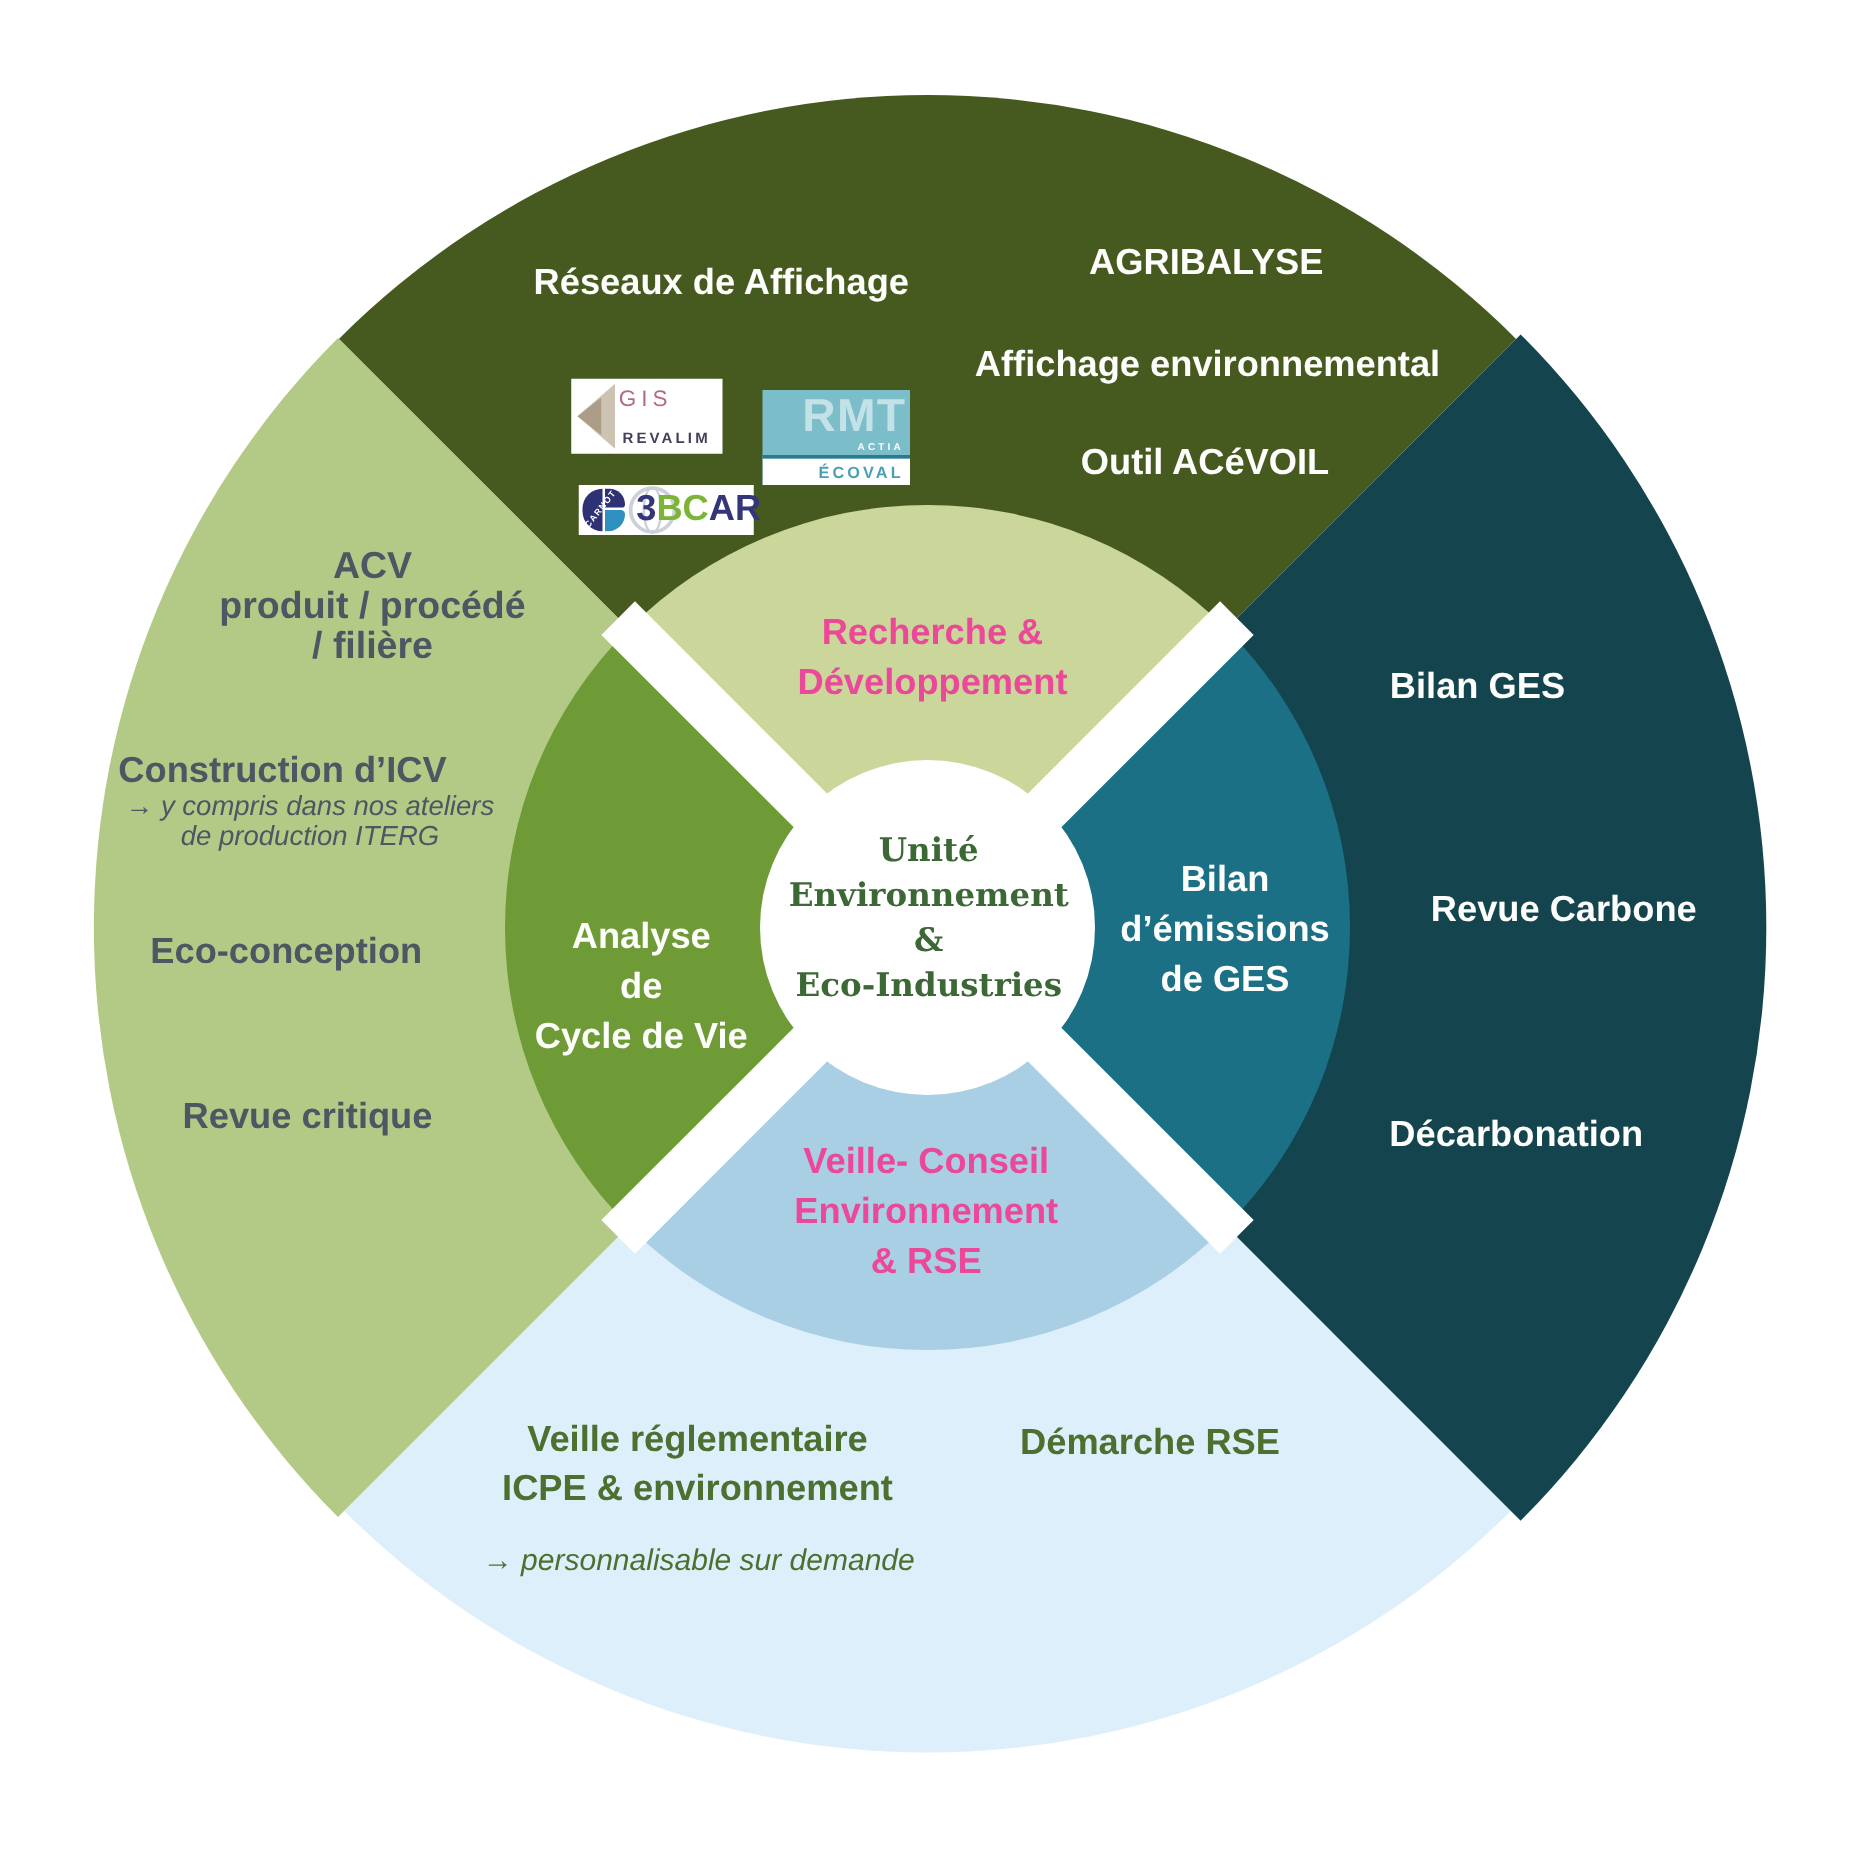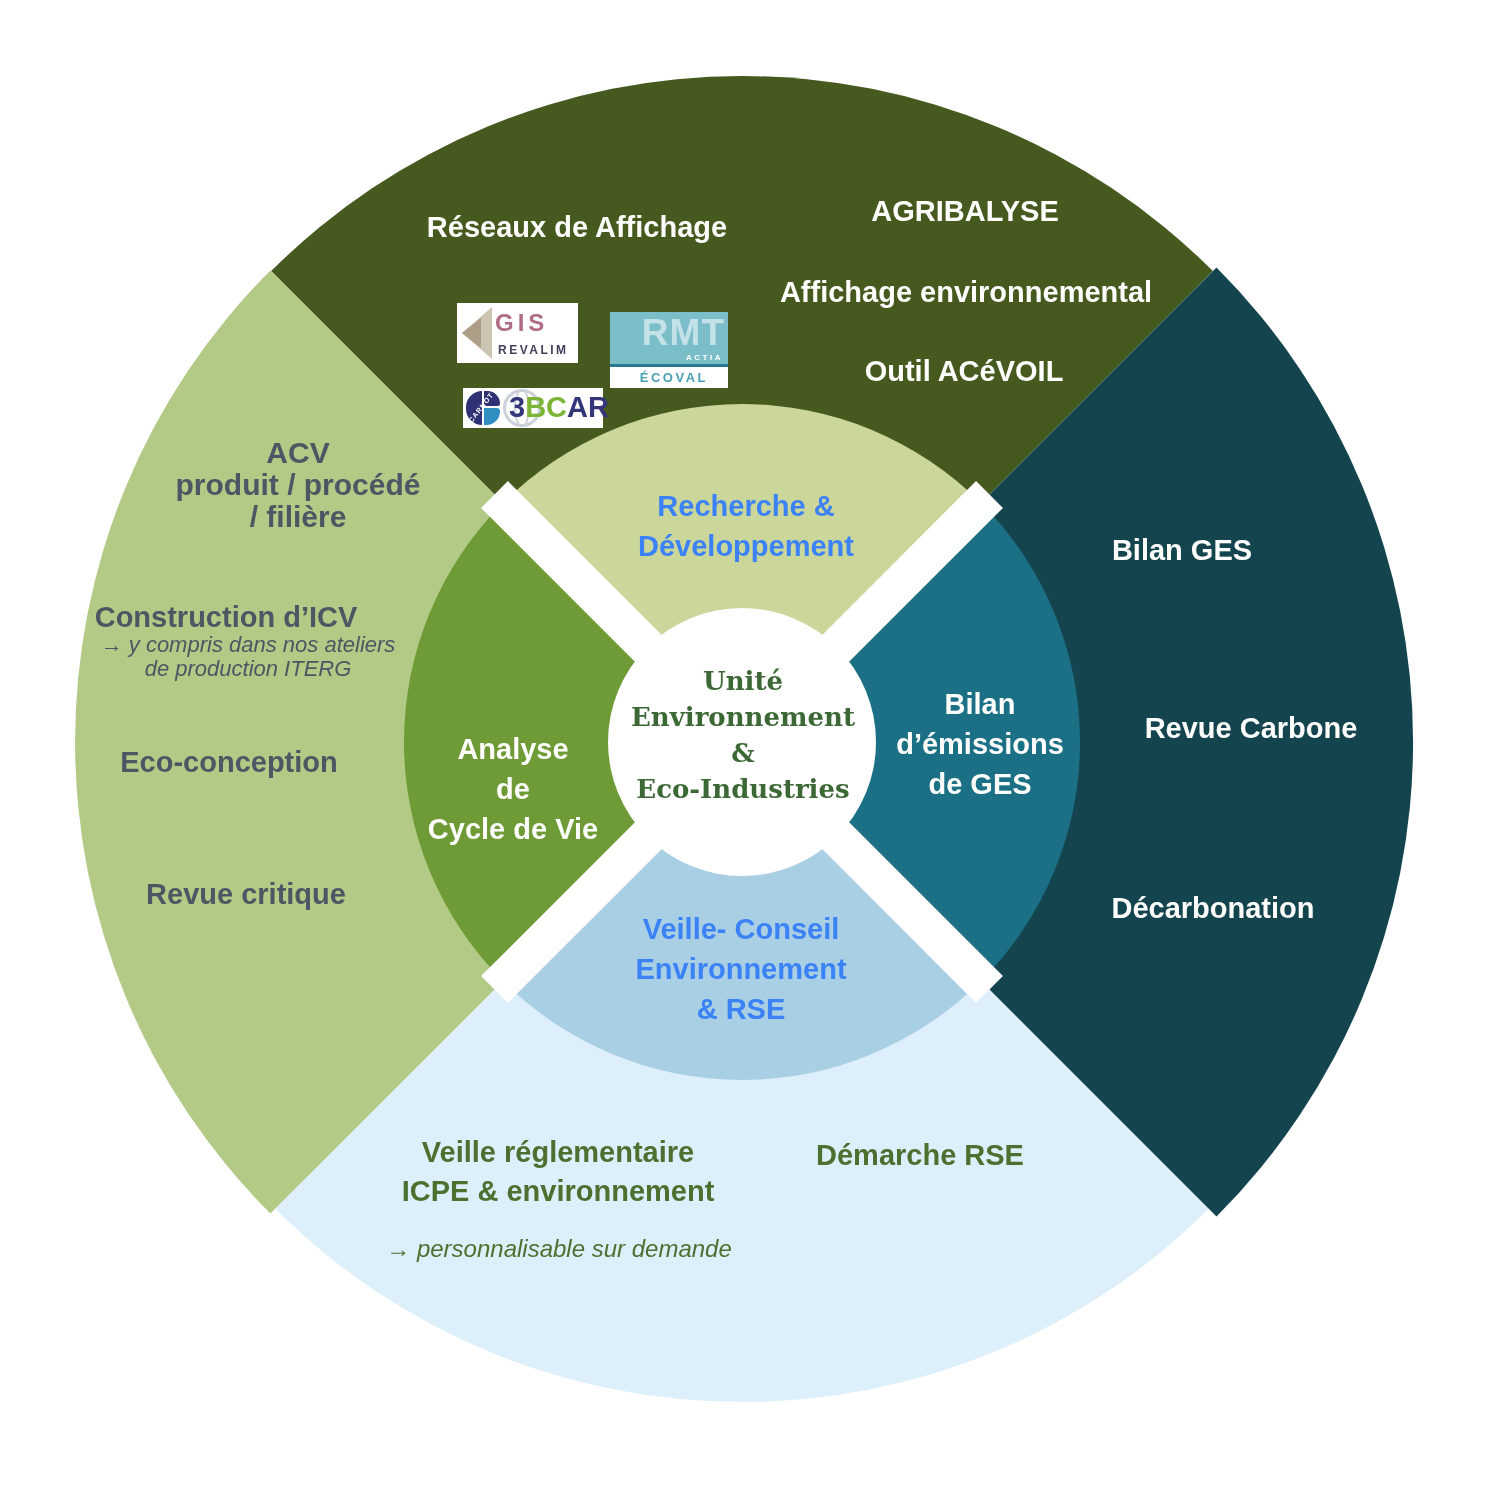--- a/index.html
+++ b/index.html
@@ -4,43 +4,43 @@
 <style>
   html,body{margin:0;padding:0;background:#ffffff;}
   .stage{position:relative;width:1485px;height:1485px;background:#ffffff;overflow:hidden;
          font-family:"Liberation Sans",sans-serif;}
   .art{position:absolute;left:0;top:0;}
   .lbl{position:absolute;transform:translate(-50%,-50%);white-space:pre-line;text-align:center;
        font-family:"Liberation Sans",sans-serif;font-weight:700;font-size:29px;line-height:37px;}
   .white{color:#fdfdfb;}
   .slate{color:#4d5663;}
   .green-b{color:#4c7030;}
-  .green-p{color:#3b82f6;}
+  .green-p{color:#ec4899;}
   .petal-l{line-height:40px;}
   .acv-t{font-size:30px;line-height:32px;}
   .vr{line-height:39px;}
   .note{font-style:italic;font-weight:400;}
   .note-s{font-size:22px;line-height:24px;}
   .note-m{font-size:24px;line-height:26px;}
   .center-t{font-family:"DejaVu Serif",serif;font-size:26px;line-height:36px;color:#3c6836;font-weight:700;}
   
   .logo{position:absolute;background:#ffffff;}
   .logo-gis{left:457px;top:303px;width:121px;height:60px;}
   .gis-tri1{position:absolute;left:5px;top:4px;width:0;height:0;
             border-top:26px solid transparent;border-bottom:26px solid transparent;border-right:30px solid #ccc3b2;}
   .gis-tri2{position:absolute;left:5px;top:15px;width:0;height:0;
             border-top:15px solid transparent;border-bottom:15px solid transparent;border-right:19px solid #ab9d86;}
-  .gis-name{position:absolute;left:38px;top:6px;font-size:24px;font-weight:700;color:#b06c85;letter-spacing:4px;}
+  .gis-name{position:absolute;left:38px;top:6px;font-size:18px;font-weight:400;color:#b06c85;letter-spacing:4px;}
   .gis-sub{position:absolute;left:41px;top:40px;font-size:12px;font-weight:700;color:#43405a;letter-spacing:2.5px;}
   .logo-rmt{left:610px;top:312px;width:118px;height:76px;background:#7bbeca;overflow:hidden;}
   .rmt-main{position:absolute;right:3px;top:0px;font-size:37px;font-weight:700;color:rgba(255,255,255,0.55);letter-spacing:1px;}
   .rmt-actia{position:absolute;right:5px;top:41px;font-size:8px;font-weight:700;color:#ffffff;letter-spacing:2.5px;}
   .rmt-rule{position:absolute;left:0;right:0;bottom:21px;height:3px;background:#2a7a92;}
   .rmt-strip{position:absolute;left:0;right:0;bottom:0;height:21px;background:#ffffff;text-align:right;}
-  .rmt-ecoval{font-size:13px;font-weight:700;color:#49a0b5;letter-spacing:2.5px;padding-right:20px;line-height:21px;}
+  .rmt-ecoval{font-size:13px;font-weight:700;color:#49a0b5;letter-spacing:2.5px;padding-right:5px;line-height:21px;}
   .logo-c3{left:463px;top:388px;width:140px;height:40px;}
   .c3-icon{position:absolute;left:3px;top:3px;width:34px;height:34px;}
   .c3-left{position:absolute;left:0;top:0;width:16px;height:34px;background:#2e3174;border-radius:17px 0 0 17px;}
   .c3-tr{position:absolute;left:18px;top:0;width:16px;height:15px;background:#2e3174;border-radius:0 15px 3px 0;}
   .c3-br{position:absolute;left:18px;top:17px;width:16px;height:17px;background:#2f8fc0;border-radius:0 4px 16px 0;}
   .c3-carnot{position:absolute;left:-3px;top:13px;transform:rotate(-52deg);font-size:7px;color:#ffffff;
              font-weight:700;letter-spacing:1px;}
   .c3-globe{position:absolute;left:40px;top:1px;width:32px;height:32px;border:3px solid #ccd1d9;border-radius:50%;}
   .c3-merid{position:absolute;left:8px;top:-3px;width:12px;height:34px;border:2px solid #ccd1d9;border-radius:50%;}
   .c3-word{position:absolute;left:46px;top:3px;font-size:29px;font-weight:700;letter-spacing:0px;}

